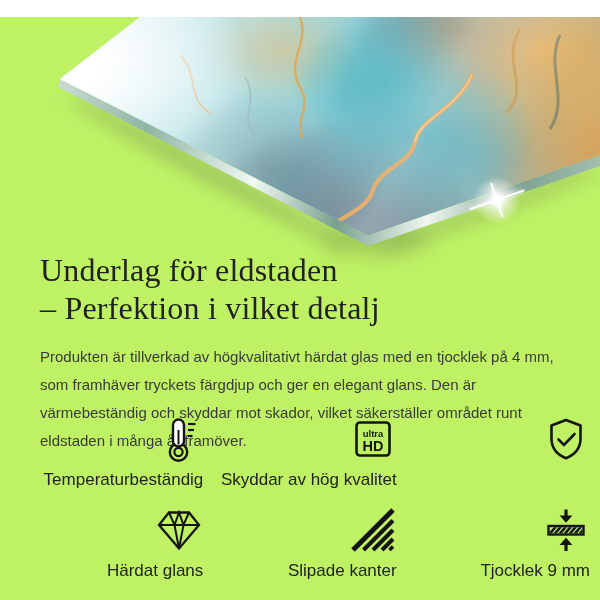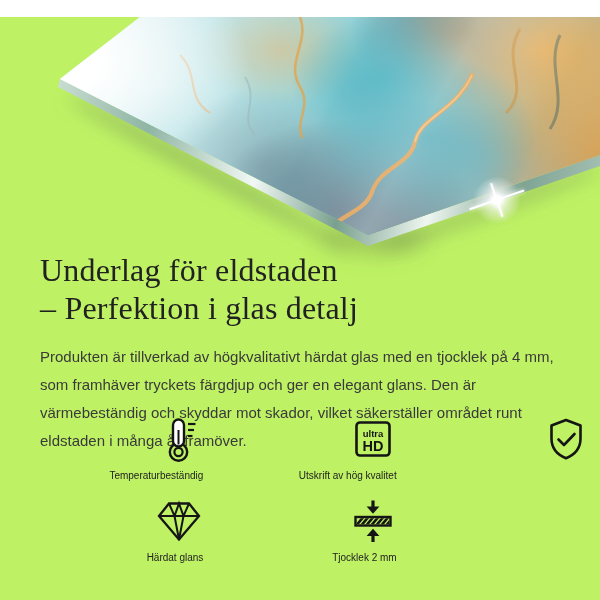--- a/index.html
+++ b/index.html
@@ -49,21 +49,21 @@
   h1{margin:6px 0 0 0;font-family:"Liberation Serif","DejaVu Serif",serif;font-weight:400;
      font-size:32px;line-height:1.2;color:#212121;letter-spacing:.2px;}
   h1 span{display:block;}
   .desc{margin:15px 0 0 0;font-size:15px;line-height:1.87;color:#3a3a3a;}
 
   
   .features{position:absolute;left:10px;right:10px;top:396px;display:grid;
             grid-template-columns:repeat(3,1fr);row-gap:14px;}
   .feature{display:flex;flex-direction:column;align-items:flex-end;}
   .icon-box{height:52px;display:flex;align-items:center;justify-content:center;}
-  .feature-label{font-size:10px;color:#222;margin-top:5px;white-space:nowrap;}
+  .feature-label{font-size:17px;color:#222;margin-top:5px;white-space:nowrap;}
   .icon-box svg{display:block;}
   .ic{stroke:#151515;fill:none;}
 </style>
 </head>
 <body>
 
 <div class="page">
 
   <div class="hero">
     <div class="shadow shadow-left"></div>
@@ -80,21 +80,21 @@
         <path d="M560 18 C545 50 570 82 550 112" fill="none" stroke="#4e6a66" stroke-width="3" opacity="0.5"></path>
         <path d="M245 60 C260 85 238 100 255 118" fill="none" stroke="#9fb7bd" stroke-width="2" opacity="0.6"></path>
       </svg>
     </div>
     <div class="sparkle"></div>
   </div>
 
   <div class="content">
     <h1>
       <span>Underlag för eldstaden</span>
-      <span>– Perfektion i glas detalj</span>
+      <span>– Perfektion i vilket detalj</span>
     </h1>
     <p class="desc">Produkten är tillverkad av högkvalitativt härdat glas med en tjocklek på 4 mm, som framhäver tryckets färgdjup och ger en elegant glans. Den är värmebeständig och skyddar mot skador, vilket säkerställer området runt eldstaden i många år framöver.</p>
   </div>
 
   <div class="features">
 
     <div class="feature">
       <div class="icon-box">
         <svg width="48" height="48" viewBox="0 0 48 48">
           <circle class="ic" cx="23.5" cy="37" r="8.7" stroke-width="2.4"></circle>
@@ -110,21 +110,21 @@
     </div>
 
     <div class="feature">
       <div class="icon-box">
         <svg width="48" height="48" viewBox="0 0 48 48">
           <rect class="ic" x="7.5" y="7.5" width="33" height="33" rx="3.5" stroke-width="2.6"></rect>
           <text x="24" y="21.5" text-anchor="middle" font-family="Liberation Sans, sans-serif" font-size="9.5" font-weight="600" fill="#151515">ultra</text>
           <text x="24" y="35.5" text-anchor="middle" font-family="Liberation Sans, sans-serif" font-size="14.5" font-weight="700" fill="#151515">HD</text>
         </svg>
       </div>
-      <div class="feature-label">Utskrift av hög kvalitet</div>
+      <div class="feature-label">Skyddar av hög kvalitet</div>
     </div>
 
     <div class="feature">
       <div class="icon-box">
         <svg width="48" height="48" viewBox="0 0 48 48">
           <path class="ic" stroke-width="2.6" stroke-linejoin="round" d="M24 5 L38.5 10.5 V23.5 C38.5 33.5 32 40 24 43.2 C16 40 9.5 33.5 9.5 23.5 V10.5 Z"></path>
           <polyline class="ic" stroke-width="2.6" stroke-linecap="round" stroke-linejoin="round" points="16.5,24.5 22,30 32.5,19"></polyline>
         </svg>
       </div>
     </div>
@@ -134,20 +134,32 @@
         <svg width="48" height="48" viewBox="0 0 48 48">
           <polygon class="ic" stroke-width="2.3" points="14,6.5 34,6.5 44,19 24,42.5 4,19"></polygon>
           <line class="ic" stroke-width="2" x1="4" y1="19" x2="44" y2="19"></line>
           <polyline class="ic" stroke-width="2" points="14,6.5 19.5,19 24,6.5 28.5,19 34,6.5"></polyline>
           <polyline class="ic" stroke-width="2" points="19.5,19 24,42.5 28.5,19"></polyline>
         </svg>
       </div>
       <div class="feature-label">Härdat glans</div>
     </div>
 
+    <div class="feature">
+      <div class="icon-box">
+        <svg width="48" height="48" viewBox="0 0 48 48">
+          <line class="ic" stroke-width="5" x1="4" y1="44" x2="44" y2="4"></line>
+          <line class="ic" stroke-width="4" x1="14.5" y1="44" x2="44" y2="14.5"></line>
+          <line class="ic" stroke-width="4" x1="24" y1="44" x2="44" y2="24"></line>
+          <line class="ic" stroke-width="4" x1="33" y1="44" x2="44" y2="33"></line>
+          <line class="ic" stroke-width="3.5" x1="40.5" y1="44" x2="44" y2="40.5"></line>
+        </svg>
+      </div>
+      <div class="feature-label">Slipade kanter</div>
+    </div>
 
     <div class="feature">
       <div class="icon-box">
         <svg width="48" height="48" viewBox="0 0 48 48">
           <defs>
               <clipPath id="barclip">
                 <rect x="7.7" y="21.2" width="32.6" height="6.1"></rect>
               </clipPath>
             </defs>
           <line class="ic" stroke-width="3.2" x1="24" y1="3.5" x2="24" y2="10"></line>
@@ -159,17 +171,17 @@
             <line class="ic" stroke-width="2.6" x1="16" y1="30" x2="26" y2="18"></line>
             <line class="ic" stroke-width="2.6" x1="21" y1="30" x2="31" y2="18"></line>
             <line class="ic" stroke-width="2.6" x1="26" y1="30" x2="36" y2="18"></line>
             <line class="ic" stroke-width="2.6" x1="31" y1="30" x2="41" y2="18"></line>
             <line class="ic" stroke-width="2.6" x1="36" y1="30" x2="46" y2="18"></line>
           </g>
           <polygon points="17.6,39 30.4,39 24,31.7" fill="#151515"></polygon>
           <line class="ic" stroke-width="3.2" x1="24" y1="38.5" x2="24" y2="45"></line>
         </svg>
       </div>
-      <div class="feature-label">Tjocklek 2 mm</div>
+      <div class="feature-label">Tjocklek 9 mm</div>
     </div>
 
   </div>
 </div>
 
 </body></html>

